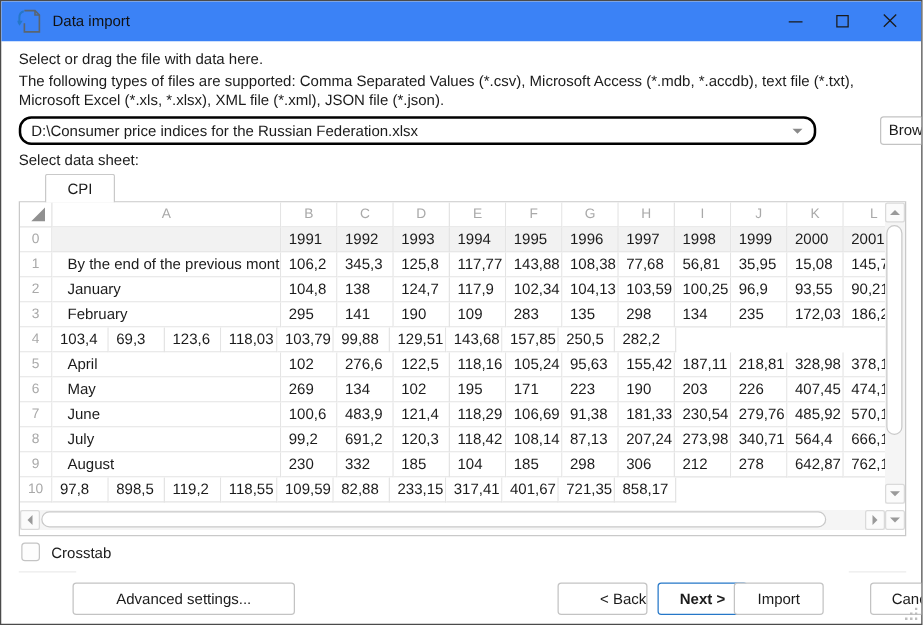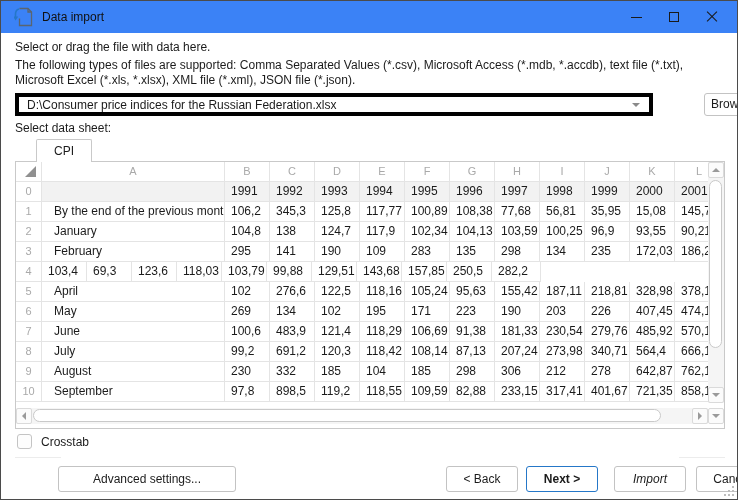--- a/index.html
+++ b/index.html
@@ -18,21 +18,21 @@
   .close-glyph { position:relative; width:12px; height:12px; }
   .close-glyph:before,.close-glyph:after { content:""; position:absolute; left:-1px; top:5px; width:14px; height:1px; background:#1a1a1a; }
   .close-glyph:before { transform:rotate(45deg); }
   .close-glyph:after { transform:rotate(-45deg); }
 
   
   .line1 { position:absolute; top:39px; left:14px; right:14px; font-size:12px; }
   .line2 { position:absolute; top:57px; left:14px; right:10px; font-size:12px; line-height:14.5px; }
 
   
-  .combo { position:absolute; top:92px; left:14px; width:638px; height:23px; border:4px solid #000000; border-radius:0; background:#fff; display:flex; align-items:center; }
+  .combo { position:absolute; top:92px; left:14px; width:638px; height:23px; border:2px solid #000000; border-radius:10px; background:#fff; display:flex; align-items:center; }
   .combo-text { font-size:12px; padding-left:8px; flex:1; white-space:nowrap; overflow:hidden; }
   .combo-arrow { width:0; height:0; border-left:4px solid transparent; border-right:4px solid transparent; border-top:4px solid #8a8a8a; margin-right:9px; }
   .btn { background:#fff; border:1px solid #c3c3c3; border-radius:3px; font-size:12px; color:#1b1b1b; text-align:center; font-family:"Liberation Sans",sans-serif;margin-left:43px; }
   .browse { position:absolute; top:92px; left:660px; width:64px; height:23px; line-height:21px; }
 
   .sheet-label { position:absolute; top:120px; left:14px; font-size:12px; }
 
   
   .tab { position:absolute; top:138px; left:35px; width:56px; height:23px; background:#fff; border:1px solid #c9c9c9; border-bottom:none; border-radius:2px 2px 0 0; z-index:3; text-align:center; line-height:22px; font-size:12px; }
 
@@ -65,23 +65,23 @@
   
   .crosstab-row { position:absolute; top:433px; left:16px; display:flex; align-items:center; }
   .checkbox { width:15px; height:15px; border:1px solid #c4c4c4; border-radius:3px; background:#fdfdfd; }
   .crosstab-label { margin-left:9px; font-size:12px; }
 
   .divider-l { position:absolute; top:456px; left:14px; width:46px; border-top:1px solid #ececec; }
   .divider-r { position:absolute; top:456px; left:678px; width:46px; border-top:1px solid #ececec; }
 
   
   .advanced { position:absolute; top:465px; left:14px; width:178px; height:26px; line-height:24px; }
-  .back   { position:absolute; top:465px; left:402px; width:72px; height:26px; line-height:24px; }
+  .back   { position:absolute; top:465px; left:402px; width:72px; height:26px; line-height:24px;text-align:right; }
   .next   { position:absolute; top:465px; left:482px; width:72px; height:26px; line-height:23px; border:1.5px solid #2577c8;font-weight:bold; }
-  .import { position:absolute; top:465px; left:570px; width:72px; height:26px; line-height:24px;font-style:italic; }
+  .import { position:absolute; top:465px; left:543px; width:72px; height:26px; line-height:24px; }
   .cancel { position:absolute; top:465px; left:652px; width:72px; height:26px; line-height:24px; }
   .grip { position:absolute; right:3px; bottom:3px; }
 </style>
 </head>
 <body>
 
 <div class="window">
 
   <div class="titlebar">
     <svg class="app-icon" viewBox="0 0 19 20">
@@ -152,21 +152,21 @@
             <div class="gc wn val r0">2000</div>
             <div class="gc wl val r0">2001</div>
           </div>
           <div class="grow">
             <div class="gc rn">1</div>
             <div class="gc wa ca">By the end of the previous month</div>
             <div class="gc wn val">106,2</div>
             <div class="gc wn val">345,3</div>
             <div class="gc wn val">125,8</div>
             <div class="gc wn val">117,77</div>
-            <div class="gc wn val">100,89</div>
+            <div class="gc wn val">143,88</div>
             <div class="gc wn val">108,38</div>
             <div class="gc wn val">77,68</div>
             <div class="gc wn val">56,81</div>
             <div class="gc wn val">35,95</div>
             <div class="gc wn val">15,08</div>
             <div class="gc wl val">145,78</div>
           </div>
           <div class="grow">
             <div class="gc rn">2</div>
             <div class="gc wa ca">January</div>
@@ -281,21 +281,20 @@
             <div class="gc wn val">185</div>
             <div class="gc wn val">298</div>
             <div class="gc wn val">306</div>
             <div class="gc wn val">212</div>
             <div class="gc wn val">278</div>
             <div class="gc wn val">642,87</div>
             <div class="gc wl val">762,17</div>
           </div>
           <div class="grow">
             <div class="gc rn">10</div>
-            <div class="gc wa ca">September</div>
             <div class="gc wn val">97,8</div>
             <div class="gc wn val">898,5</div>
             <div class="gc wn val">119,2</div>
             <div class="gc wn val">118,55</div>
             <div class="gc wn val">109,59</div>
             <div class="gc wn val">82,88</div>
             <div class="gc wn val">233,15</div>
             <div class="gc wn val">317,41</div>
             <div class="gc wn val">401,67</div>
             <div class="gc wn val">721,35</div>

